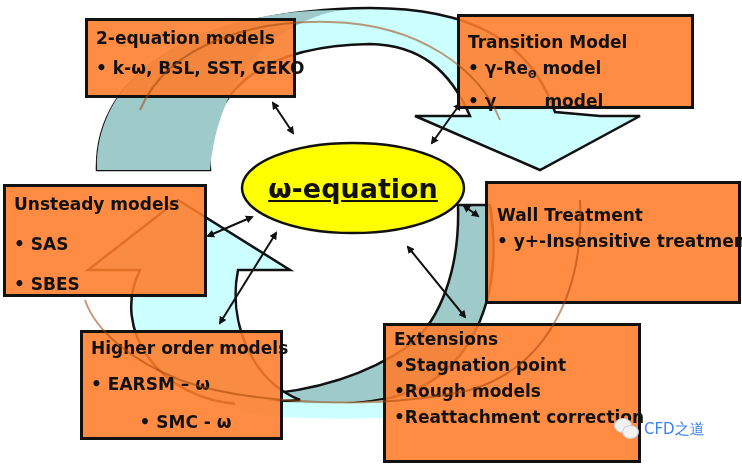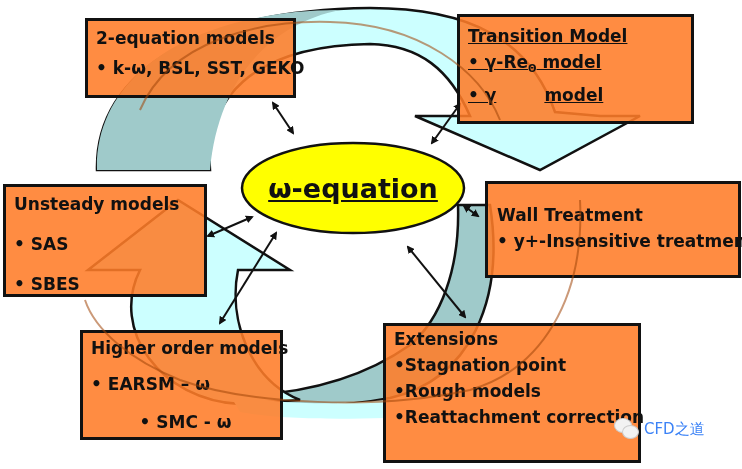--- a/index.html
+++ b/index.html
@@ -51,33 +51,33 @@
     <line x1="408" y1="247" x2="465" y2="317" stroke="#111" stroke-width="2" marker-start="url(#ah)" marker-end="url(#ah)"></line>
   </svg>
 
   <div class="ellipse-label">ω-equation</div>
 
   <div class="box" style="left:72px; top:18px; width:211px; height:80px; padding:6px 0 0 8px;margin-left:13px;">
     <div class="title">2-equation models</div>
     <div class="item" style="margin-top:8px;">• k-ω, BSL, SST, GEKO</div>
   </div>
 
-  <div class="box" style="left:457px; top:14px; width:237px; height:110px; padding:8px 0 0 8px;text-decoration:underline;">
+  <div class="box" style="left:457px; top:14px; width:237px; height:95px; padding:14px 0 0 8px;">
     <div class="title">Transition Model</div>
     <div class="item" style="margin-top:4px;"><span>• γ-Re</span><span class="sub">Θ</span><span> model</span></div>
     <div class="item" style="margin-top:4px;"><span>• γ</span><span style="display:inline-block;width:48px;"></span><span>model</span></div>
   </div>
 
   <div class="box" style="left:3px; top:184px; width:204px; height:113px; padding:6px 8px 0 8px;">
     <div class="title">Unsteady models</div>
     <div class="item" style="margin-top:18px;">• SAS</div>
     <div class="item" style="margin-top:18px;">• SBES</div>
   </div>
 
-  <div class="box" style="left:485px; top:181px; width:256px; height:97px; padding:20px 4px 0 9px;">
+  <div class="box" style="left:485px; top:181px; width:256px; height:123px; padding:20px 4px 0 9px;">
     <div class="title">Wall Treatment</div>
     <div class="item" style="margin-top:4px;">• y+-Insensitive treatment</div>
   </div>
 
   <div class="box" style="left:80px; top:330px; width:203px; height:110px; padding:4px 0 0 8px;">
     <div class="title">Higher order models</div>
     <div class="item" style="margin-top:14px;">• EARSM – ω</div>
     <div class="item" style="margin-top:16px;text-align:center;">• SMC - ω</div>
   </div>
 

